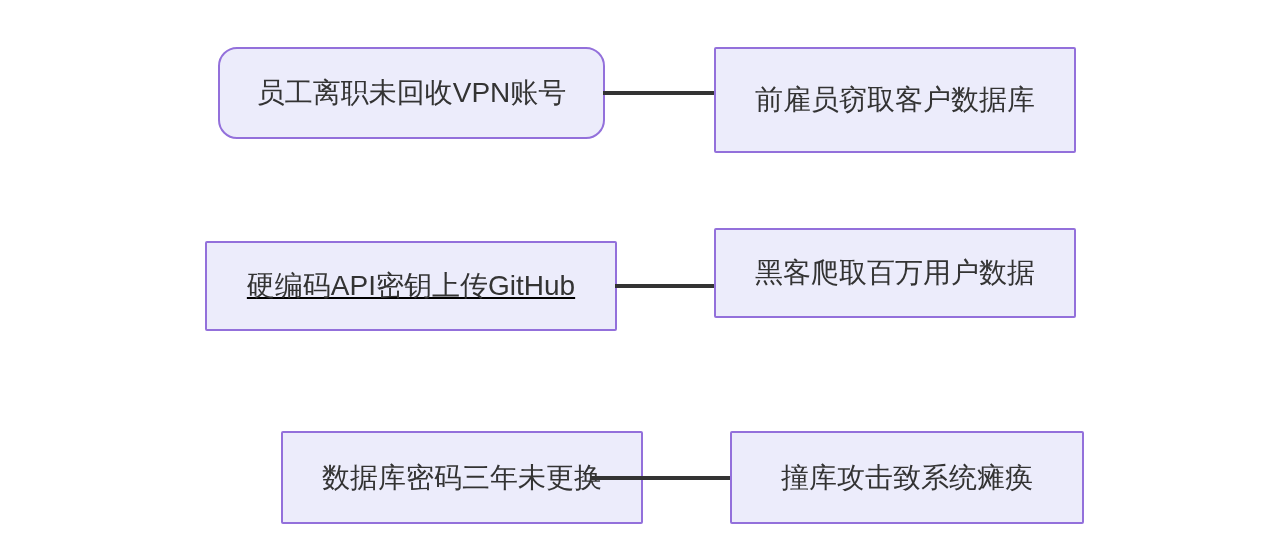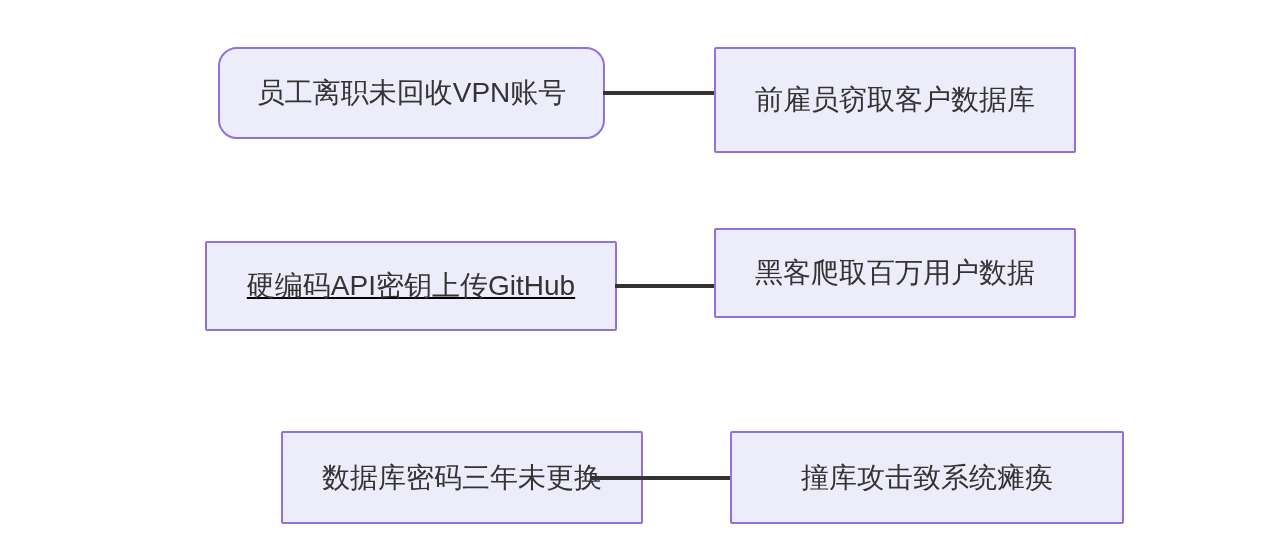--- a/index.html
+++ b/index.html
@@ -63,17 +63,17 @@
   </div>
   <div class="edge" style="left:615px; top:284px; width:101px;"></div>
   <div class="node" style="left:714px; top:228px; width:362px; height:90px;">
     <span class="node-label">黑客爬取百万用户数据</span>
   </div>
 
   <div class="node" style="left:244px; top:431px; width:362px; height:93px;margin-left:37px;">
     <span class="node-label">数据库密码三年未更换</span>
   </div>
   <div class="edge" style="left:590px; top:476px; width:142px;"></div>
-  <div class="node" style="left:730px; top:431px; width:394px; height:93px;">
+  <div class="node" style="left:730px; top:431px; width:354px; height:93px;">
     <span class="node-label">撞库攻击致系统瘫痪</span>
   </div>
 
 </div>
 
 </body></html>

